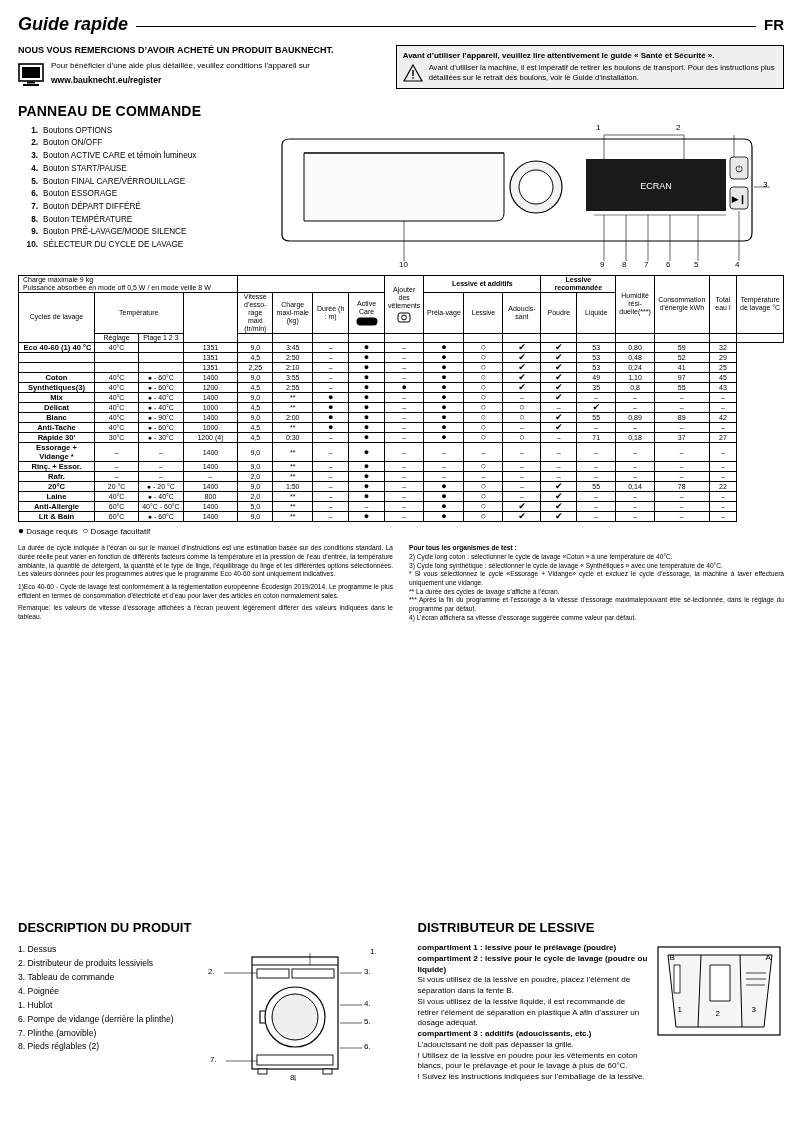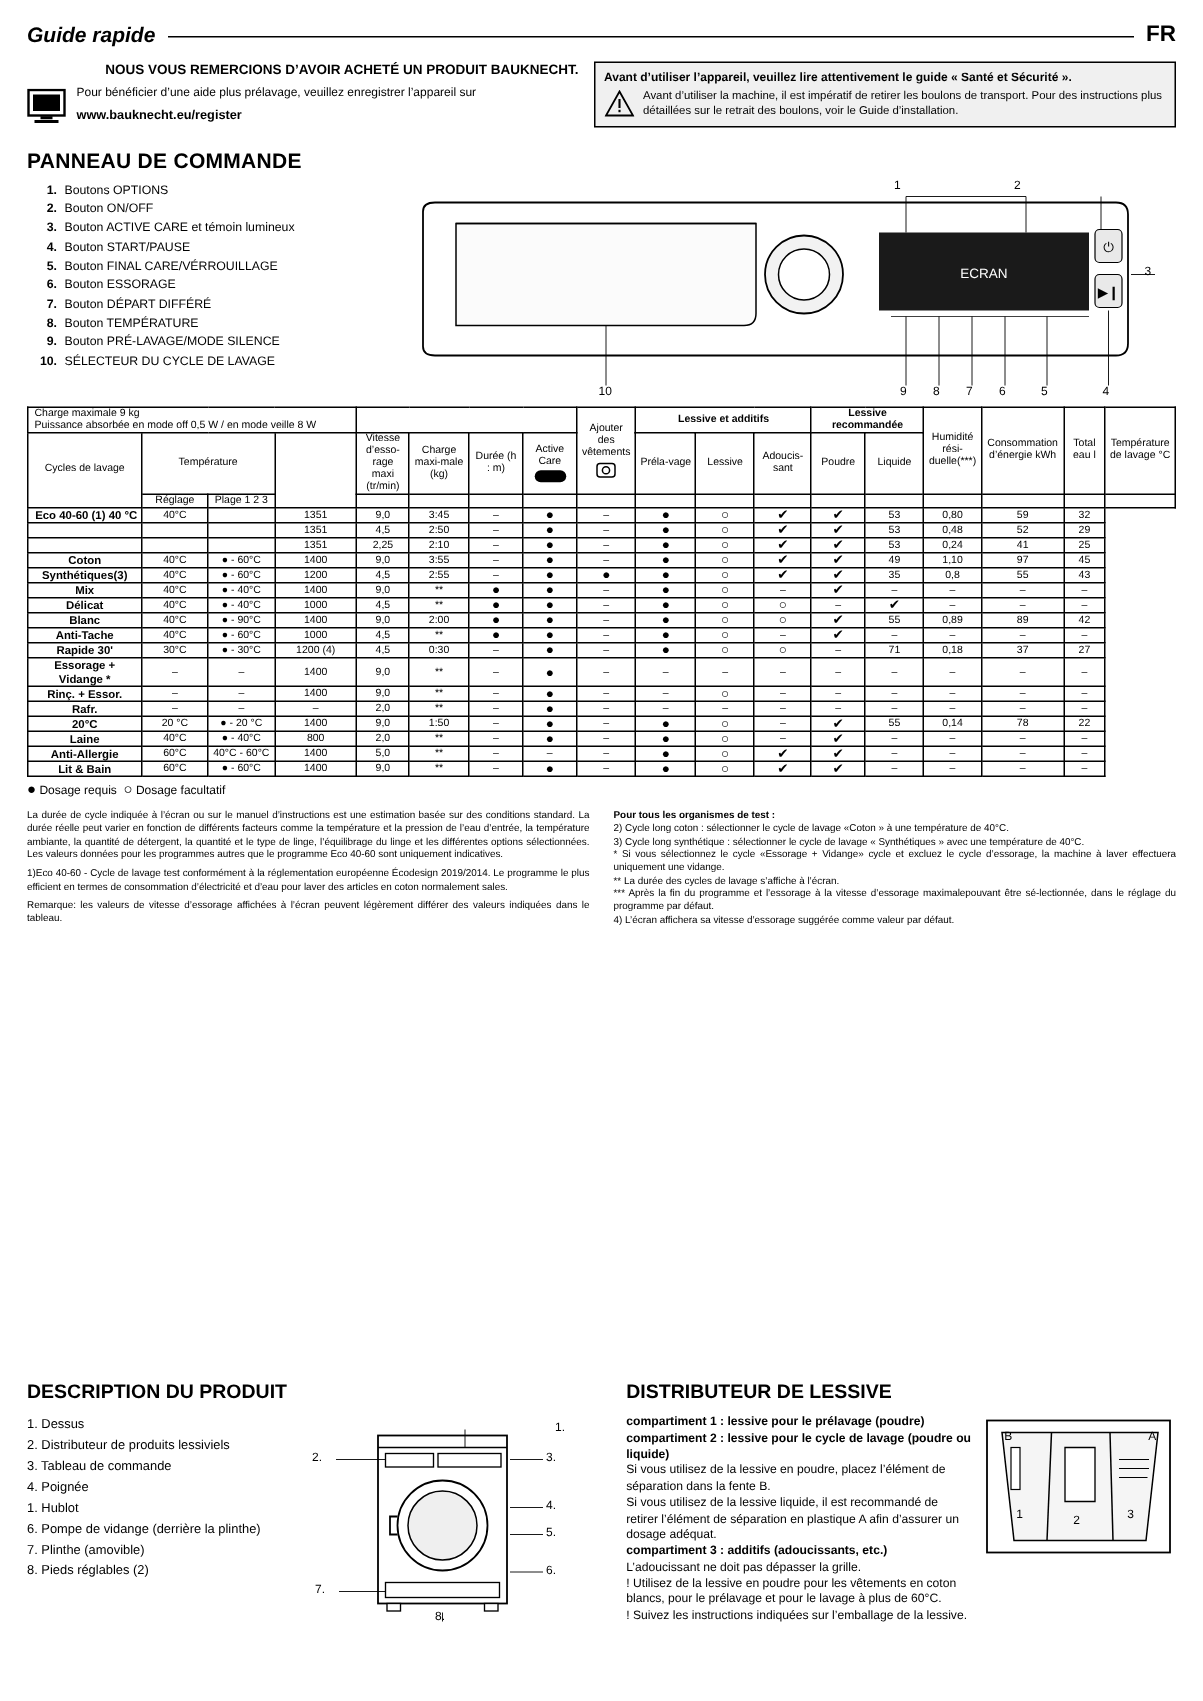--- a/index.html
+++ b/index.html
@@ -10,28 +10,28 @@
     background: #ffffff;
     font-family: "Liberation Sans", sans-serif;
     color: #000;
     font-size: 8.5px;
     position: relative;
   }
   .page { position: relative; width: 802px; height: 1134px; padding: 14px 18px; }
 
   
   .header { display:flex; align-items:center; gap:8px; }
-  .header .guide { font-style: italic; font-weight: bold; font-size: 14px; white-space:nowrap; }
+  .header .guide { font-style: italic; font-weight: bold; font-size: 18px; white-space:nowrap; }
   .header .rule { flex:1; height:1px; background:#000; margin-top:3px; }
   .header .lang { font-weight:bold; font-size:15px; }
 
   
   .intro { display:flex; gap:10px; margin-top:10px; }
   .intro-left { width:48%; }
-  .intro-title { font-weight:bold; font-size:9px; line-height:1.25;text-align:right; }
+  .intro-title { font-weight:bold; font-size:9px; line-height:1.25; }
   .intro-body { display:flex; gap:7px; margin-top:5px; }
   .monitor-icon { width:26px; height:24px; flex:0 0 26px; margin-top:2px; }
   .intro-text { font-size:8px; line-height:1.3; }
   .intro-text .url { font-weight:bold; font-size:8.5px; display:block; margin-top:3px; }
 
   .intro-right { flex:1; border:1px solid #000; background:#f0f0f0; padding:5px 6px; }
   .warn-title { font-weight:bold; font-size:8px; margin-bottom:3px; }
   .warn-body { display:flex; gap:6px; }
   .warn-tri { flex:0 0 20px; margin-top:1px; }
   .warn-text { font-size:7.6px; line-height:1.3; }
@@ -92,21 +92,21 @@
       <div class="intro-body">
         <div class="monitor-icon">
           <svg width="26" height="24" viewBox="0 0 26 24">
             <rect x="1" y="1" width="24" height="17" fill="none" stroke="#000" stroke-width="1.6"></rect>
             <rect x="4" y="4" width="18" height="11" fill="#000"></rect>
             <rect x="9" y="18.5" width="8" height="2" fill="#000"></rect>
             <rect x="5" y="21" width="16" height="2" fill="#000"></rect>
           </svg>
         </div>
         <div class="intro-text">
-          <span>Pour bénéficier d’une aide plus prélavage, veuillez enregistrer l’appareil sur</span>
+          <span>Pour bénéficier d’une aide plus détaillée, veuillez conditions l’appareil sur</span>
           <span class="url">www.bauknecht.eu/register</span>
         </div>
       </div>
     </div>
     <div class="intro-right">
       <div class="warn-title">Avant d’utiliser l’appareil, veuillez lire attentivement le guide « Santé et Sécurité ».</div>
       <div class="warn-body">
         <div class="warn-tri">
           <svg width="20" height="18" viewBox="0 0 20 18">
             <path d="M10 1 L19 17 L1 17 Z" fill="none" stroke="#000" stroke-width="1.2"></path>

